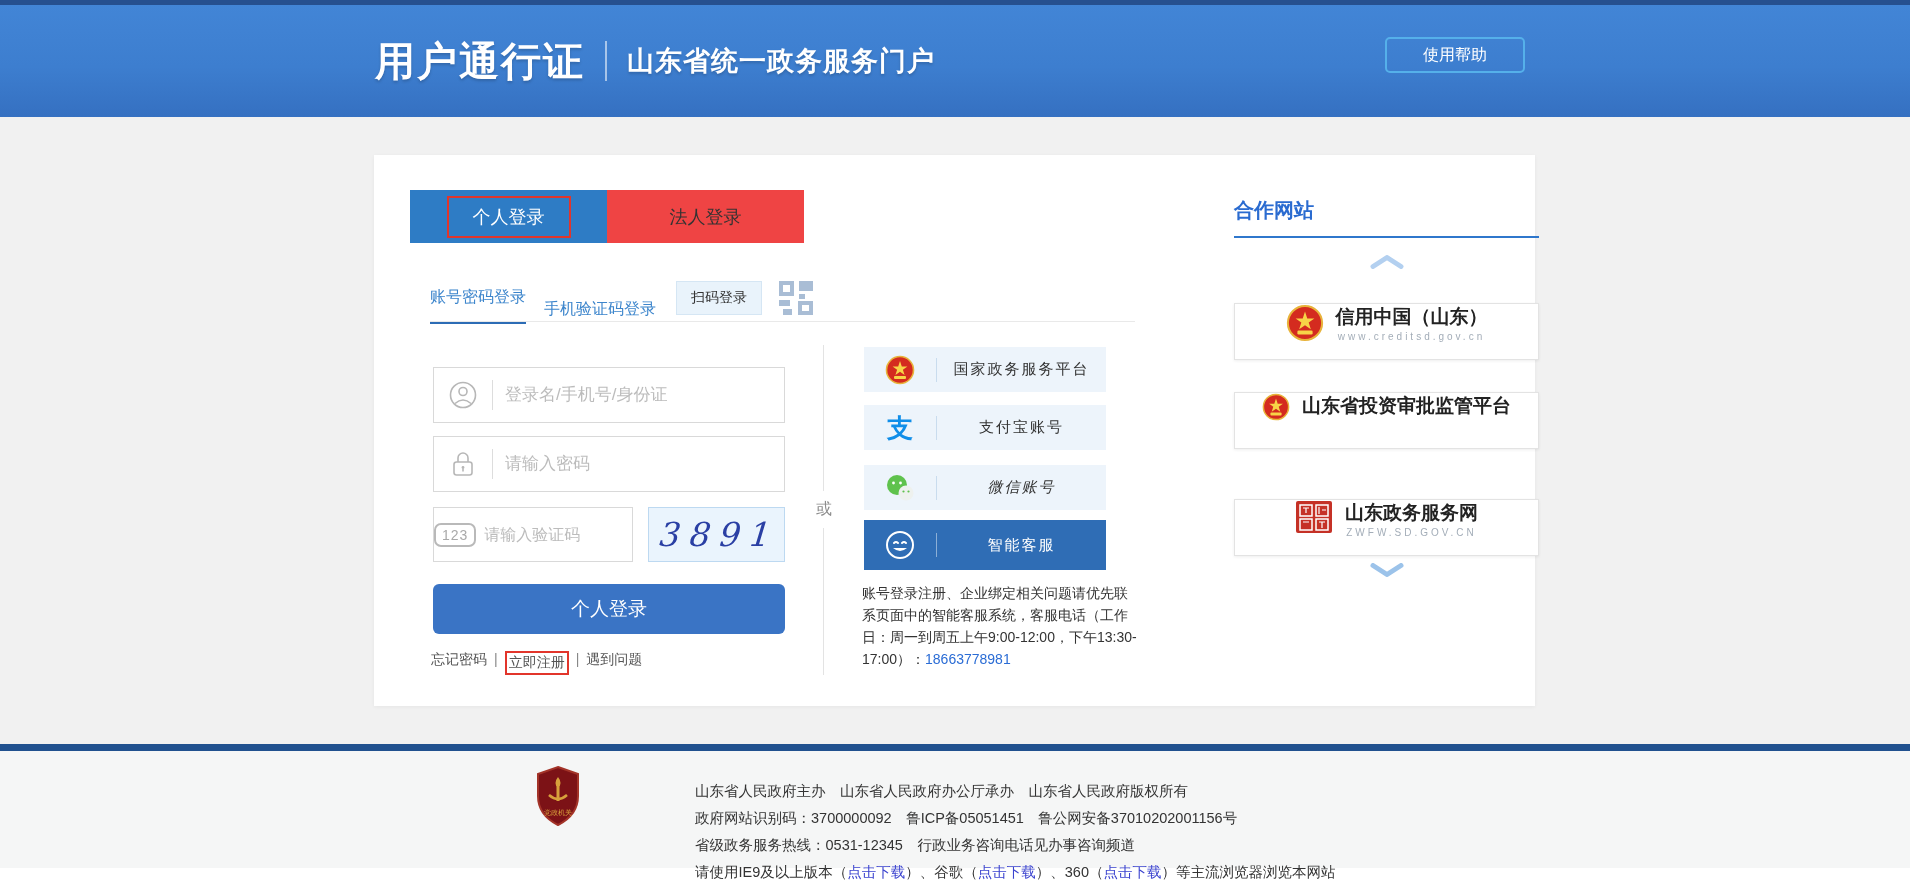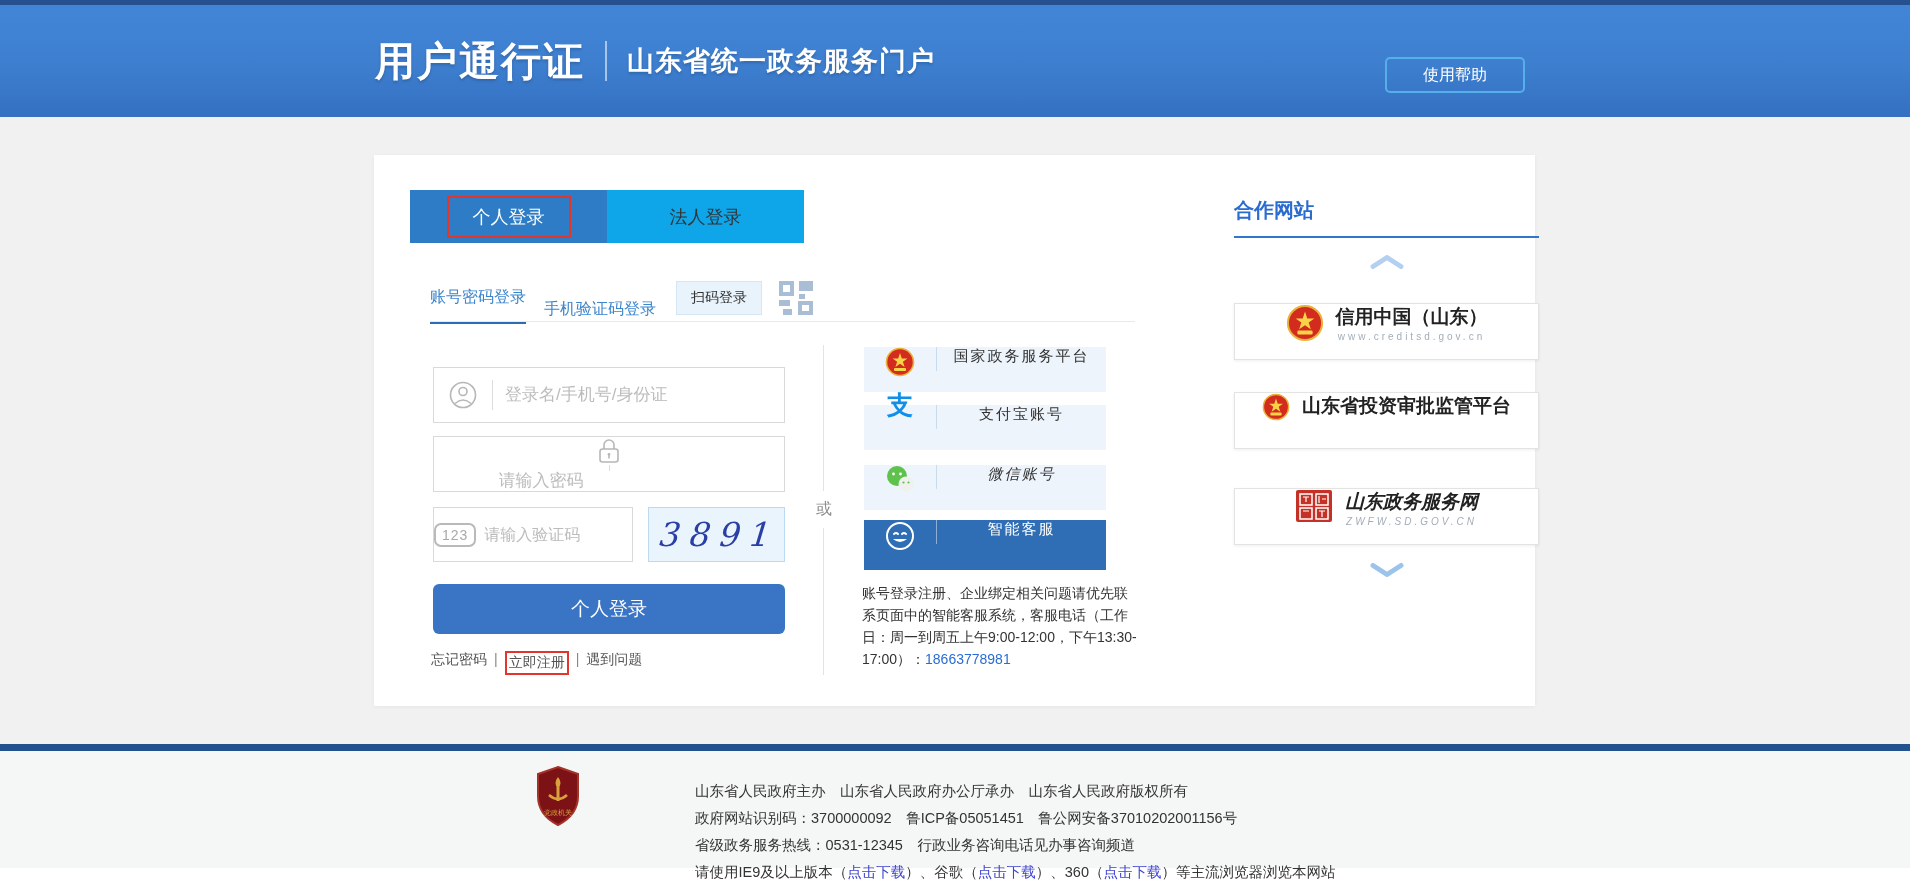--- a/index.html
+++ b/index.html
@@ -9,35 +9,35 @@
   
   .topstrip { height:5px; background:#26508f; }
   .header { position:relative; height:112px;
     background:linear-gradient(180deg,#4285d6 0%,#3d7ecf 55%,#3570c1 100%); }
   .brand { position:absolute; left:375px; top:0; height:112px; display:flex; align-items:center; }
   .brand-title { color:#fff; font-size:40px; font-weight:bold; letter-spacing:2px;
     text-shadow:0 2px 3px rgba(0,0,0,.18); }
   .brand-sep { width:2px; height:40px; background:rgba(255,255,255,.55); margin:0 20px; }
   .brand-sub { color:#fff; font-size:27px; font-weight:bold; letter-spacing:1px;
     text-shadow:0 2px 3px rgba(0,0,0,.18); }
-  .help-btn { position:absolute; right:385px; top:52px; width:140px; height:36px;
+  .help-btn { position:absolute; right:385px; top:32px; width:140px; height:36px;
     border:2px solid #55b0ea; border-radius:5px; background:transparent; color:#fff;
     font-size:16px; display:flex; align-items:center; justify-content:center; cursor:pointer; }
 
   
   .main { position:relative; height:627px; background:#f1f1f1; }
   .card { position:absolute; left:374px; top:38px; width:1161px; height:551px; background:#fff;
     box-shadow:0 1px 4px rgba(0,0,0,.05); }
 
   
   .tabs { position:absolute; left:36px; top:35px; display:flex; }
   .tab { width:197px; height:53px; display:flex; align-items:center; justify-content:center;
     font-size:18px; cursor:pointer; }
   .tab.active { background:#2e7cc5; color:#fff; }
-  .tab.inactive { background:#0ea5e9; color:#333; }
+  .tab.inactive { background:#ef4444; color:#333; }
   .anno-box { border:2px solid #e2352b; padding:7px 24px; }
   .anno-inline { border:2px solid #e2352b; padding:1px 2px; }
 
   
   .methods { position:absolute; left:56px; top:120px; display:flex; align-items:center; }
   .method { font-size:16px; color:#3c85cc; cursor:pointer; }
   .method.active { padding-bottom:13px; border-bottom:3px solid #2c6cb5; margin-bottom:-16px; }
   .method + .method { margin-left:18px;margin-top:24px; }
   .qr-chip { margin-left:20px; background:#e9f3fb; border:1px solid #d5e6f4; color:#333;
     font-size:14px; padding:7px 14px; cursor:pointer; }
@@ -66,21 +66,21 @@
   .form-links .lnk { cursor:pointer; }
   .form-links .sep { color:#888; }
 
   
   .vdivider { position:absolute; left:449px; top:190px; width:1px; height:330px; background:#e3e3e3; }
   .or-text { position:absolute; left:435px; top:336px; width:30px; text-align:center;
     background:#fff; color:#8c8c8c; font-size:16px; padding:8px 0; }
 
   
   .tp-btn { position:absolute; left:490px; width:242px; height:45px; background:#edf4fb;
-    display:flex; align-items:flex-start; cursor:pointer; }
+    display:flex; align-items:center; cursor:pointer; }
   .tp-btn .tp-icon { width:72px; display:flex; align-items:center; justify-content:center; line-height:0; }
   .tp-btn .tp-vline { width:1px; height:24px; background:#c9dcee; }
   .tp-btn .tp-label { flex:1; text-align:center; font-size:15px; color:#333; letter-spacing:2px; }
   .tp-btn.active { background:#2f6db5; height:50px; }
   .tp-btn.active .tp-label { color:#fff; }
   .tp-btn.active .tp-vline { background:rgba(255,255,255,.45); }
   .alipay-glyph { color:#108ee9; font-size:26px; font-weight:bold; }
   .notice { position:absolute; left:488px; top:428px; width:278px; font-size:14px;
     line-height:1.57; color:#333; }
   .notice .phone { color:#2a6cd5; cursor:pointer; }
@@ -154,21 +154,21 @@
         <svg width="28" height="28" viewBox="0 0 28 28" fill="none" stroke="#b7b7b7" stroke-width="1.6">
           <circle cx="14" cy="14" r="12.5"></circle>
           <circle cx="14" cy="10.5" r="4"></circle>
           <path d="M6 22.5 Q14 15.5 22 22.5"></path>
         </svg>
       </span>
       <span class="vline"></span>
       <input type="text" placeholder="登录名/手机号/身份证" style="">
     </div>
 
-    <div class="field" style="top:281px;flex-direction:column;">
+    <div class="field" style="top:281px;">
       <span class="icon-wrap">
         <svg width="26" height="28" viewBox="0 0 26 28" fill="none" stroke="#b7b7b7" stroke-width="1.6">
           <path d="M8 12V8a5 5 0 0 1 10 0v4"></path>
           <rect x="4" y="12" width="18" height="13" rx="2.5"></rect>
           <circle cx="13" cy="17.5" r="1.4" fill="#b7b7b7" stroke="none"></circle>
           <path d="M13 18.5v3"></path>
         </svg>
       </span>
       <span class="vline"></span>
       <input type="password" placeholder="请输入密码" style="">
@@ -279,21 +279,21 @@
             <circle cx="15" cy="15" r="13.5" fill="#d42b1f" stroke="#e8b33a" stroke-width="1.6"></circle>
             <polygon points="15,6 16.8,11.4 22.4,11.4 17.9,14.7 19.6,20 15,16.8 10.4,20 12.1,14.7 7.6,11.4 13.2,11.4" fill="#f7d447"></polygon>
             <rect x="9" y="21" width="12" height="3" rx="1" fill="#f7d447"></rect>
           </svg>
         </span>
         <span class="partner-text">
           <span class="partner-name">山东省投资审批监管平台</span>
         </span>
       </div>
 
-      <div class="partner-card" style="top:333px;font-style:italic;">
+      <div class="partner-card" style="top:344px;">
         <span>
           <svg width="38" height="34" viewBox="0 0 38 34">
             <rect x="1" y="1" width="36" height="32" rx="2" fill="#c53126"></rect>
             <rect x="5" y="5" width="12" height="11" fill="none" stroke="#fff" stroke-width="1.5"></rect>
             <rect x="21" y="5" width="12" height="11" fill="none" stroke="#fff" stroke-width="1.5"></rect>
             <rect x="5" y="19" width="12" height="11" fill="none" stroke="#fff" stroke-width="1.5"></rect>
             <rect x="21" y="19" width="12" height="11" fill="none" stroke="#fff" stroke-width="1.5"></rect>
             <path d="M8 8h6M11 8v5M24 7v7M27 10h4" stroke="#fff" stroke-width="1.2"></path>
             <path d="M8 22h6M24 22h6M27 22v6" stroke="#fff" stroke-width="1.2"></path>
           </svg>

